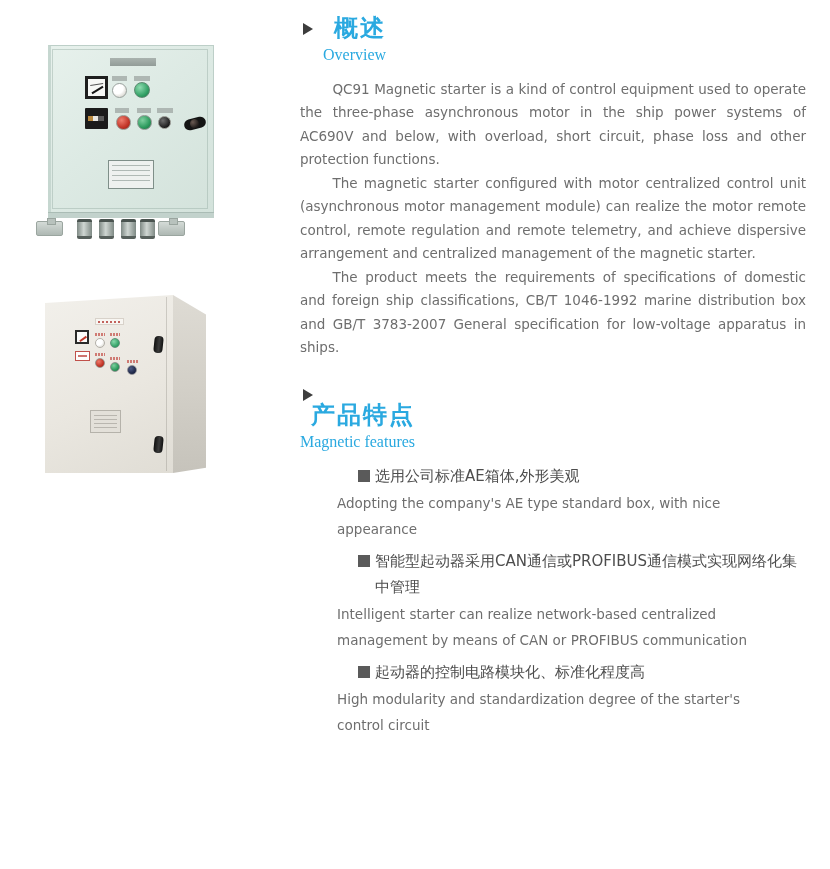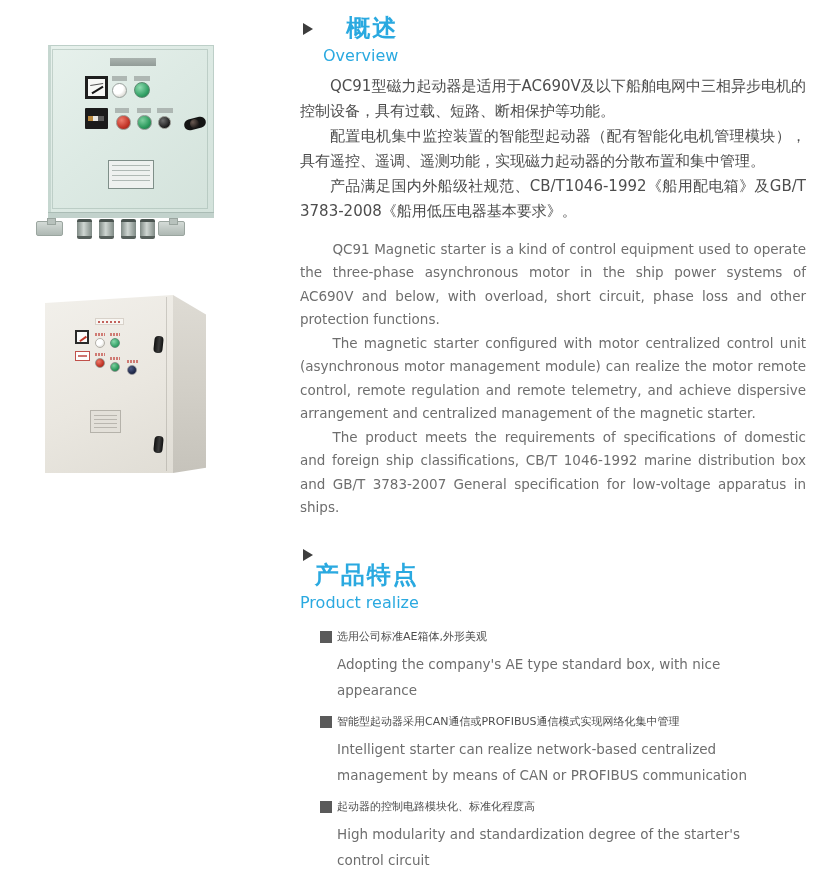--- a/index.html
+++ b/index.html
@@ -93,30 +93,30 @@
     background:repeating-linear-gradient(180deg,#8f8c85 0 1px,transparent 1px 4px);}
   .c2-seam{left:124px;top:14px;width:1px;height:174px;background:rgba(140,137,128,.35);}
 
   
   .content{position:absolute;left:300px;top:14px;width:506px;}
   .sec-head{display:flex;align-items:flex-start;text-align:right;}
   .tri{width:0;height:0;border-left:10px solid var(--marker,#3d3d3d);
     border-top:6px solid transparent;border-bottom:6px solid transparent;
     margin:9px 10px 0 3px;flex:0 0 auto;}
   h2{color:var(--accent,#2aa9e0);font-size:24px;font-weight:bold;letter-spacing:2px;line-height:1.2;}
-  .sub{color:var(--accent,#2aa9e0);font-size:16px;margin-top:3px;}
+  .sub{color:var(--accent,#2aa9e0);font-size:16px;margin-top:3px;font-family:Liberation Serif, serif;}
   .zh-block{margin-top:9px;}
   .p-zh{font-size:15px;color:var(--text-zh,#4d4d4d);line-height:25px;text-align:justify;text-indent:2em;}
   .en-block{margin-top:14px;}
   .p-en{font-size:13.5px;color:var(--text-en,#6e6e6e);line-height:23.5px;text-align:justify;text-indent:2.4em;}
   .sec2{margin-top:20px;flex-direction:column;}
   .features{margin-top:12px;padding-left:20px;}
   .feature{margin-top:6px;}
   .feature:first-child{margin-top:0;}
-  .f-zh{display:flex;align-items:flex-start;font-size:11px;color:var(--text-zh,#4d4d4d);line-height:26px;}
+  .f-zh{display:flex;align-items:flex-start;font-size:15px;color:var(--text-zh,#4d4d4d);line-height:26px;margin-left:38px;}
   .sq{flex:0 0 auto;width:12px;height:12px;background:var(--bullet,#5a5a5a);margin:7px 5px 0 0;}
   .f-en{font-size:13.5px;color:var(--text-en,#6e6e6e);line-height:26px;margin:1px 0 0 17px;max-width:452px;}
 </style>
 </head>
 <body>
 
 <div class="page">
 
   <div class="fig" id="cab1">
     <div class="c1-body"></div>
@@ -187,37 +187,32 @@
   <div class="content">
 
     <div class="sec-head">
       <span class="tri"></span>
       <div>
         <h2>概述</h2>
         <div class="sub">Overview</div>
       </div>
     </div>
 
-    <div class="zh-block">
-      <p class="p-zh">QC91型磁力起动器是适用于AC690V及以下船舶电网中三相异步电机的控制设备，具有过载、短路、断相保护等功能。</p>
-      <p class="p-zh">配置电机集中监控装置的智能型起动器（配有智能化电机管理模块），具有遥控、遥调、遥测功能，实现磁力起动器的分散布置和集中管理。</p>
-      <p class="p-zh">产品满足国内外船级社规范、CB/T1046-1992《船用配电箱》及GB/T 3783-2008《船用低压电器基本要求》。</p>
-    </div>
 
     <div class="en-block">
       <p class="p-en">QC91 Magnetic starter is a kind of control equipment used to operate the three-phase asynchronous motor in the ship power systems of AC690V and below, with overload, short circuit, phase loss and other protection functions.</p>
       <p class="p-en">The magnetic starter configured with motor centralized control unit (asynchronous motor management module) can realize the motor remote control, remote regulation and remote telemetry, and achieve dispersive arrangement and centralized management of the magnetic starter.</p>
       <p class="p-en">The product meets the requirements of specifications of domestic and foreign ship classifications, CB/T 1046-1992 marine distribution box and GB/T 3783-2007 General specification for low-voltage apparatus in ships.</p>
     </div>
 
     <div class="sec-head sec2">
       <span class="tri"></span>
       <div>
         <h2>产品特点</h2>
-        <div class="sub">Product realize</div>
+        <div class="sub">Magnetic features</div>
       </div>
     </div>
 
     <div class="features">
       <div class="feature">
         <div class="f-zh">
           <span class="sq"></span>
           <span>选用公司标准AE箱体,外形美观</span>
         </div>
         <div class="f-en">Adopting the company's AE type standard box, with nice appearance</div>

